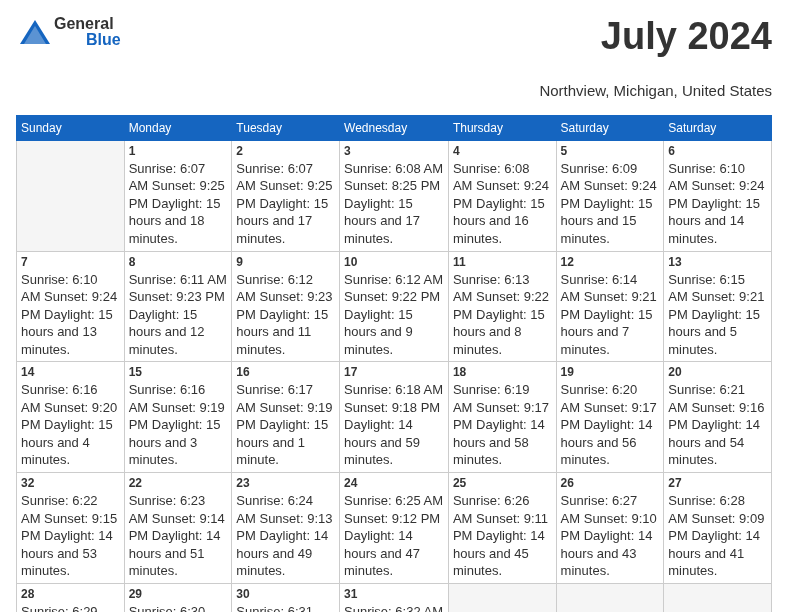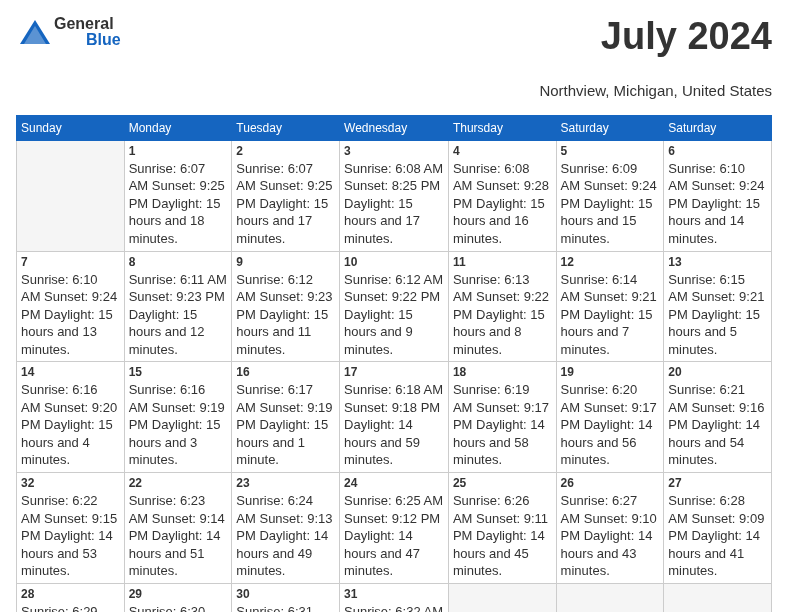--- a/index.html
+++ b/index.html
@@ -147,21 +147,21 @@
           <td>
             <div class="day-num">3</div>
             <div class="day-info">Sunrise: 6:08 AM
 Sunset: 8:25 PM
 Daylight: 15 hours
 and 17 minutes.</div>
           </td>
           <td>
             <div class="day-num">4</div>
             <div class="day-info">Sunrise: 6:08 AM
-Sunset: 9:28 PM
+Sunset: 9:24 PM
 Daylight: 15 hours
 and 16 minutes.</div>
           </td>
           <td>
             <div class="day-num">5</div>
             <div class="day-info">Sunrise: 6:09 AM
 Sunset: 9:24 PM
 Daylight: 15 hours
 and 15 minutes.</div>
           </td>

